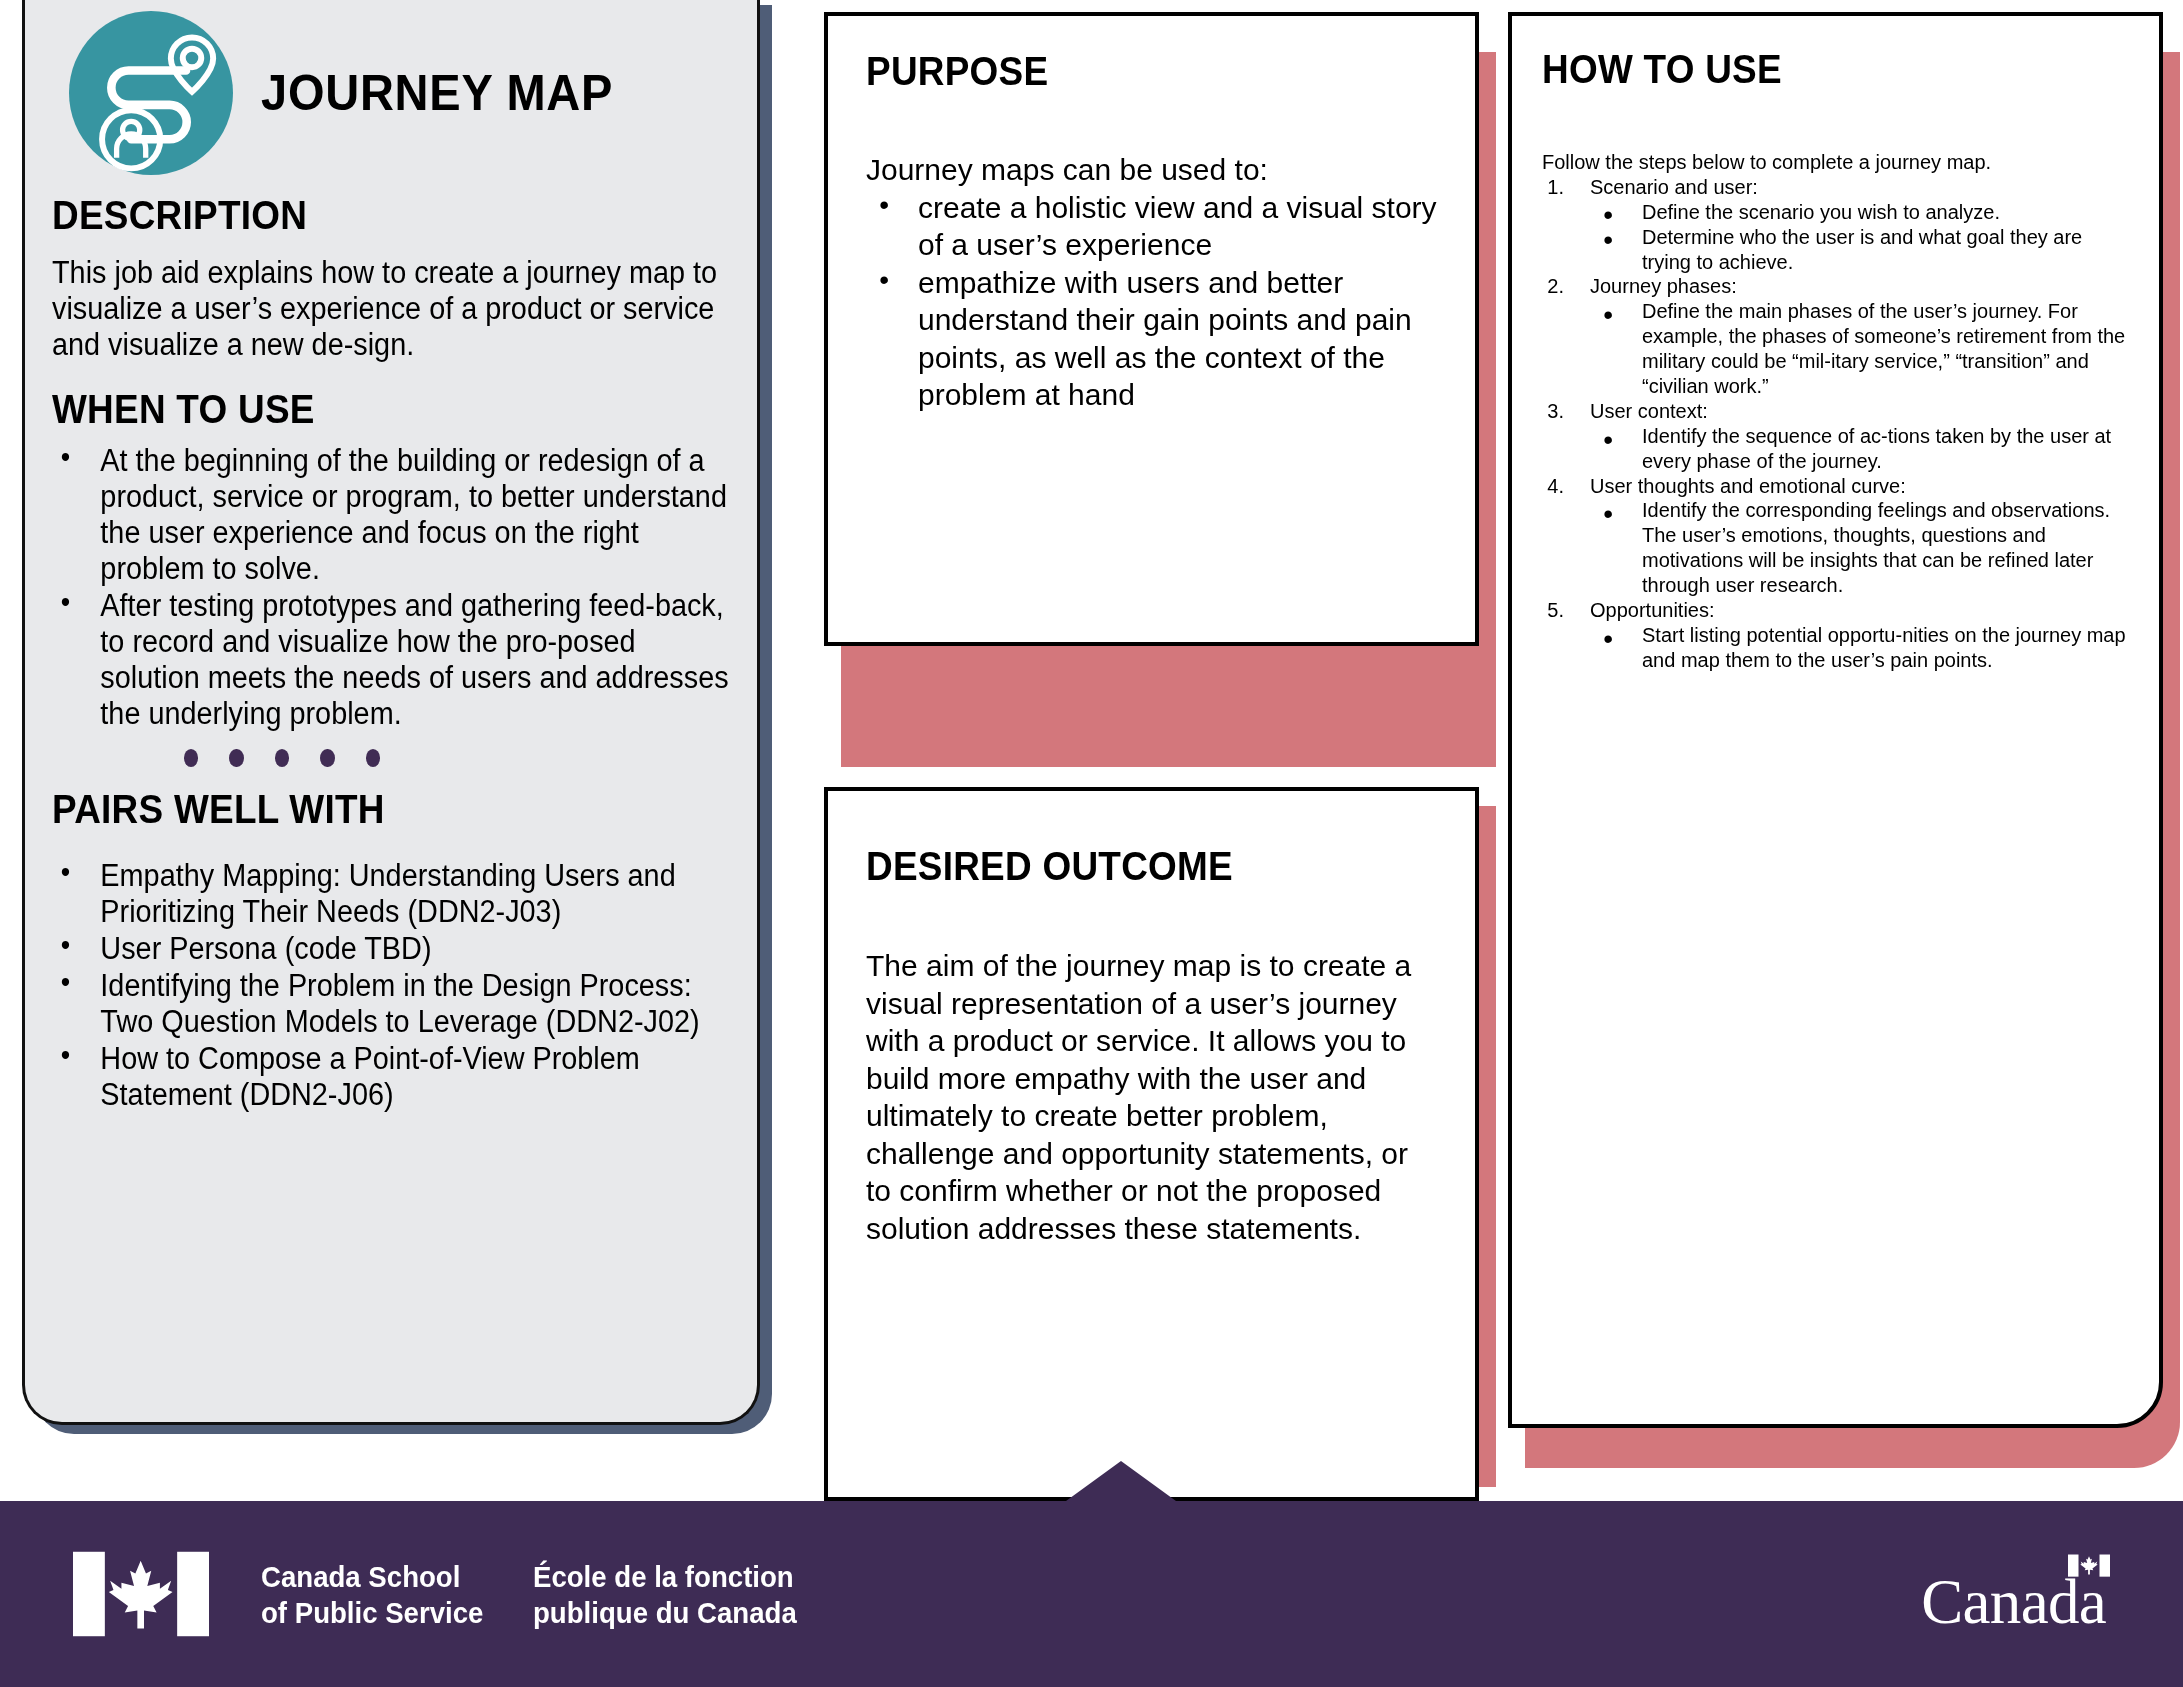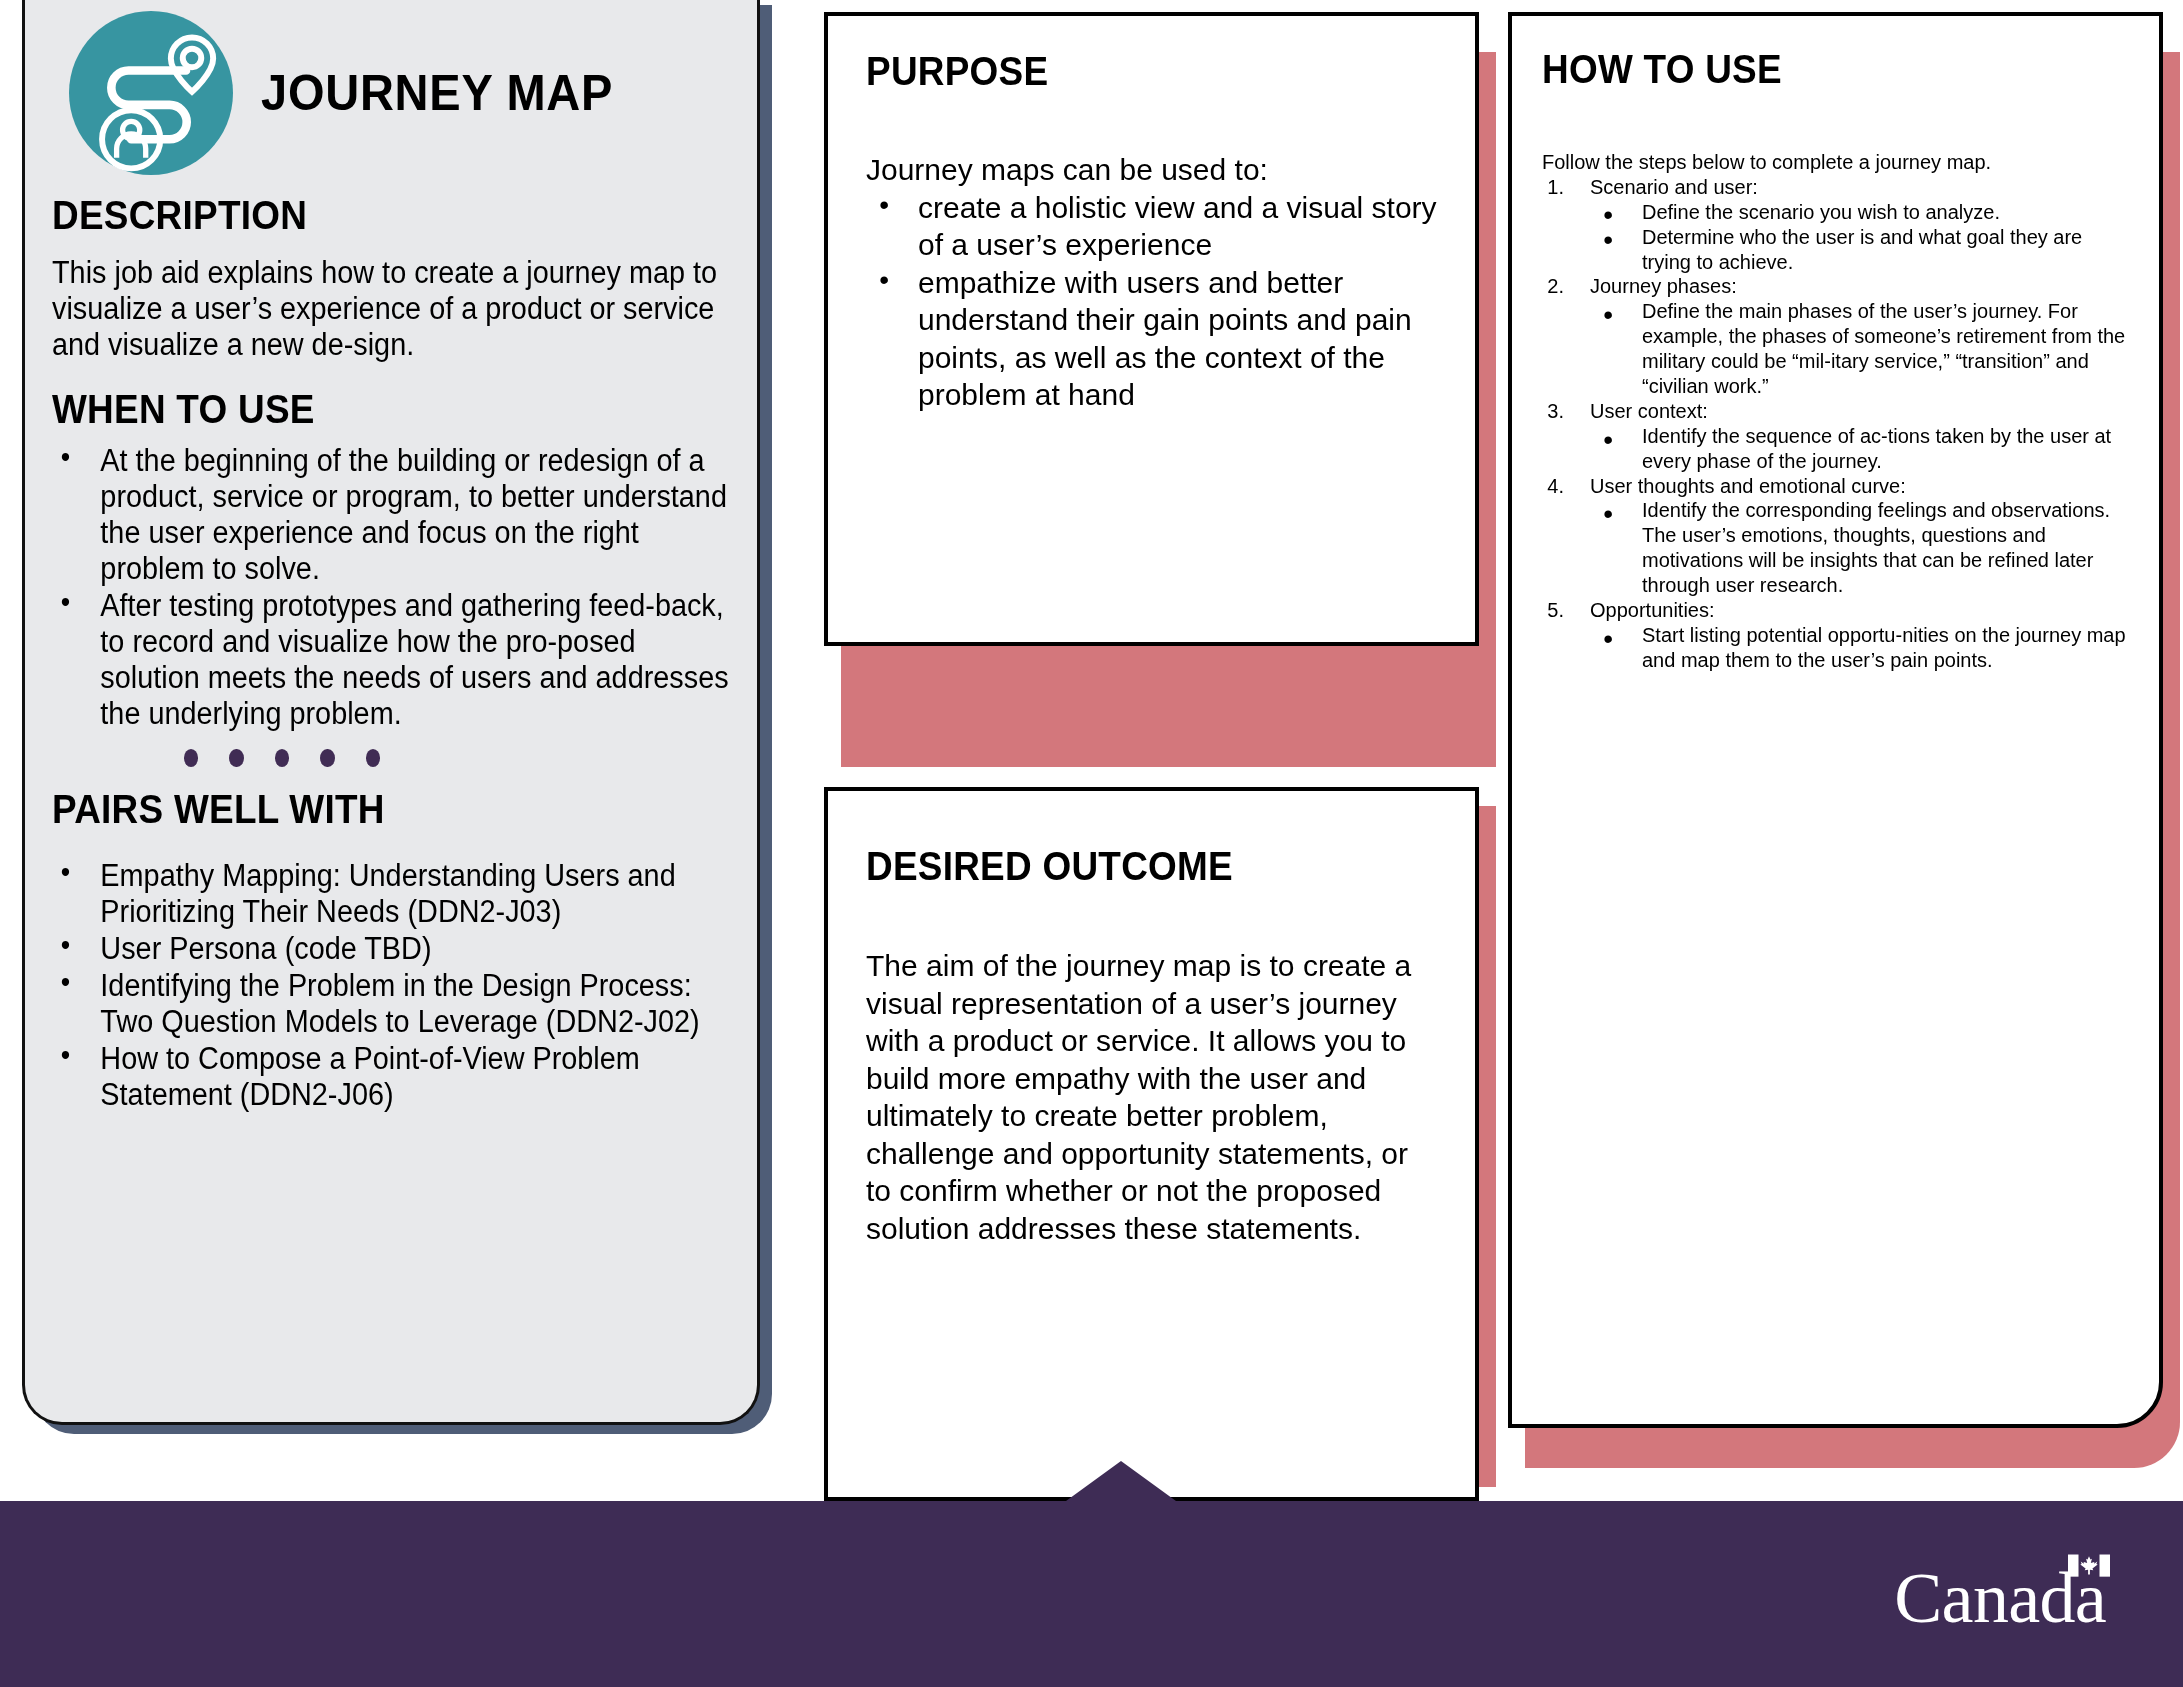--- a/index.html
+++ b/index.html
@@ -298,21 +298,21 @@
   #canada-wordmark {
     position: absolute;
     right: 73px;
     top: 50%;
     transform: translateY(-50%);
     display: flex;
     align-items: flex-end;
   }
   #canada-word {
     font-family: "Liberation Serif", serif;
-    font-size: 72px;
+    font-size: 63px;
     font-weight: normal;
     color: #ffffff;
     line-height: 1;
     letter-spacing: -0.7px;
   }
   #canada-flag {
     width: 42px;
     height: 22.5px;
     margin-left: -38px;
     margin-bottom: 57px;
@@ -444,20 +444,35 @@
           </li>
         </ol>
       </div>
     </div>
   </div>
 </div>
 
 <div id="footer-arrow"></div>
 <div id="footer">
 
+  <div id="footer-left">
+    <svg id="ca-flag-logo" viewBox="0 0 205 128">
+      <rect x="0" y="0" width="48" height="128" fill="#ffffff"></rect>
+      <rect x="157" y="0" width="48" height="128" fill="#ffffff"></rect>
+      <path fill="#ffffff" d="M102 14 L110 33 L118 29 L112 52 L131 47 L131 56 L148 44 L143 58 L150 61 L121 82 L126 92 L107 89 L107 116 L97 116 L97 89 L78 92 L83 82 L54 61 L61 58 L56 44 L73 56 L73 47 L92 52 L86 29 L94 33 Z"></path>
+    </svg>
+    <div id="footer-en" class="footer-wordblock">
+      <div>Canada School</div>
+      <div>of Public Service</div>
+    </div>
+    <div id="footer-fr" class="footer-wordblock">
+      <div>École de la fonction</div>
+      <div>publique du Canada</div>
+    </div>
+  </div>
 
   <div id="canada-wordmark">
     <div id="canada-word">Canada</div>
     <svg id="canada-flag" viewBox="0 0 64 34">
       <rect x="0" y="0" width="16" height="34" fill="#ffffff"></rect>
       <rect x="48" y="0" width="16" height="34" fill="#ffffff"></rect>
       <path fill="#ffffff" d="M32 3 L34.2 8 L36.4 6.9 L34.8 13.2 L40 11.8 L40 14.3 L44.6 11 L43.2 14.8 L45.2 15.6 L37.2 21.4 L38.6 24.1 L33.4 23.3 L33.4 30.8 L30.6 30.8 L30.6 23.3 L25.4 24.1 L26.8 21.4 L18.8 15.6 L20.8 14.8 L19.4 11 L24 14.3 L24 11.8 L29.2 13.2 L27.6 6.9 L29.8 8 Z"></path>
     </svg>
   </div>
 

